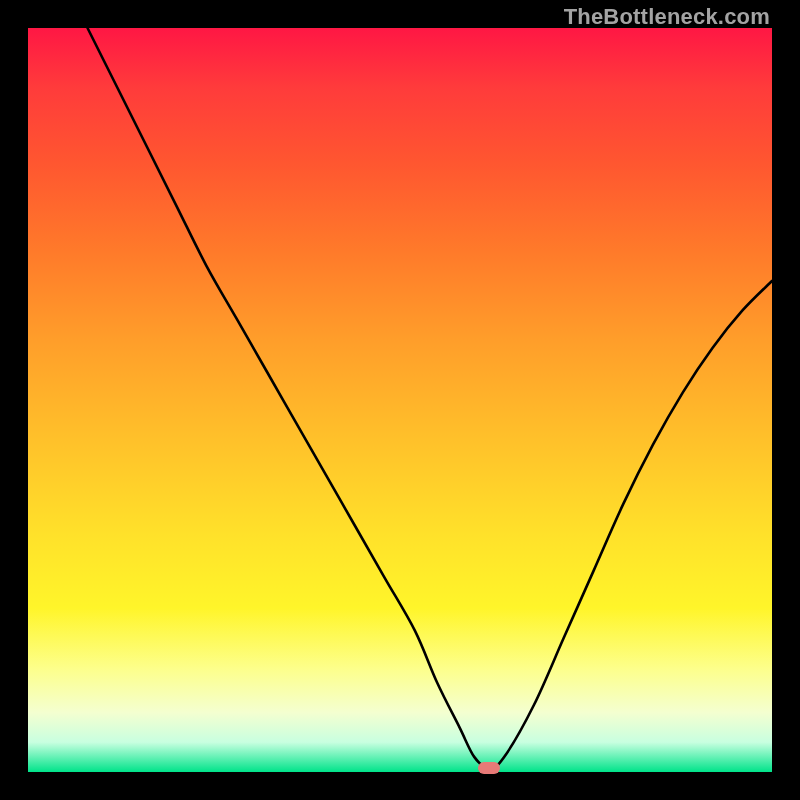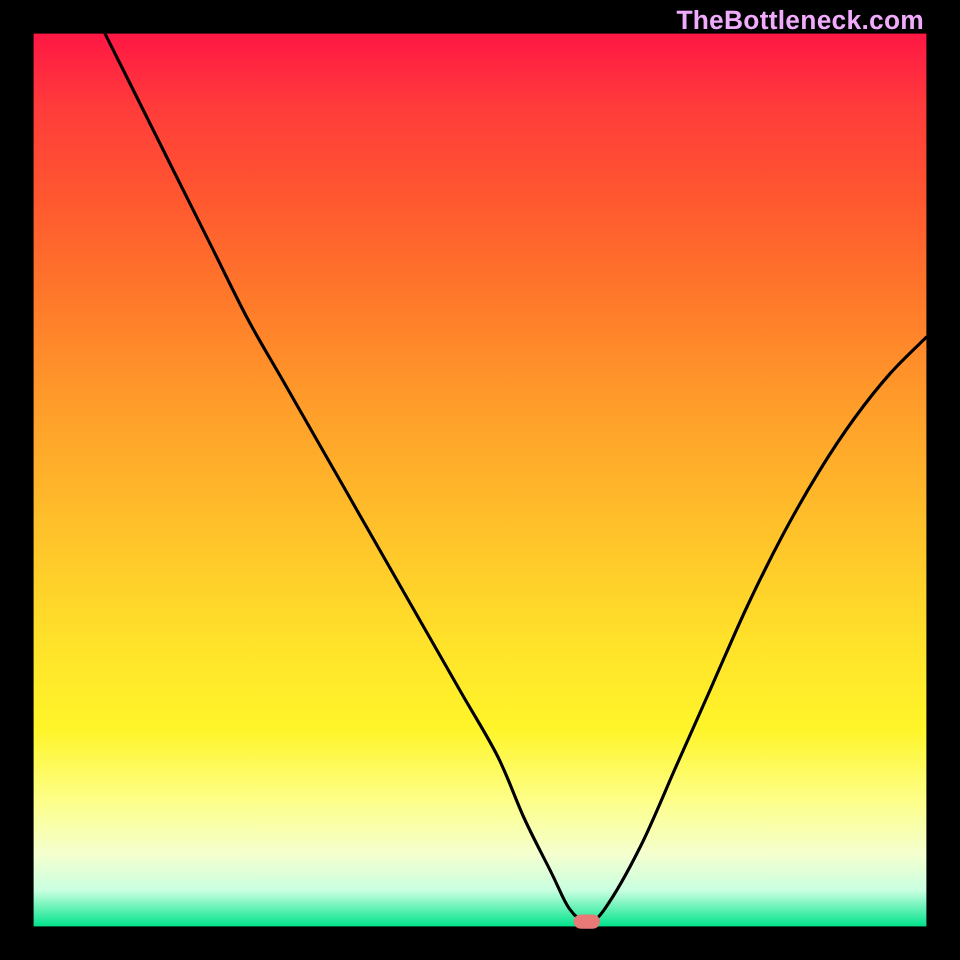--- a/index.html
+++ b/index.html
@@ -37,21 +37,21 @@
       #fdff8a 86%,
       #f4ffd0 92%,
       #c8ffe0 96%,
       #00e38a 100%
     );
   }
   .watermark {
     position: absolute;
     top: 4px;
     right: 30px;
-    color: #f0abfc;
+    color: #a3a3a3;
     font-size: 22px;
     letter-spacing: 0.2px;
     font-weight: 600;
     user-select: none;
   }
   .curve-svg {
     position: absolute;
     left: 28px;
     top: 28px;
     width: 744px;

